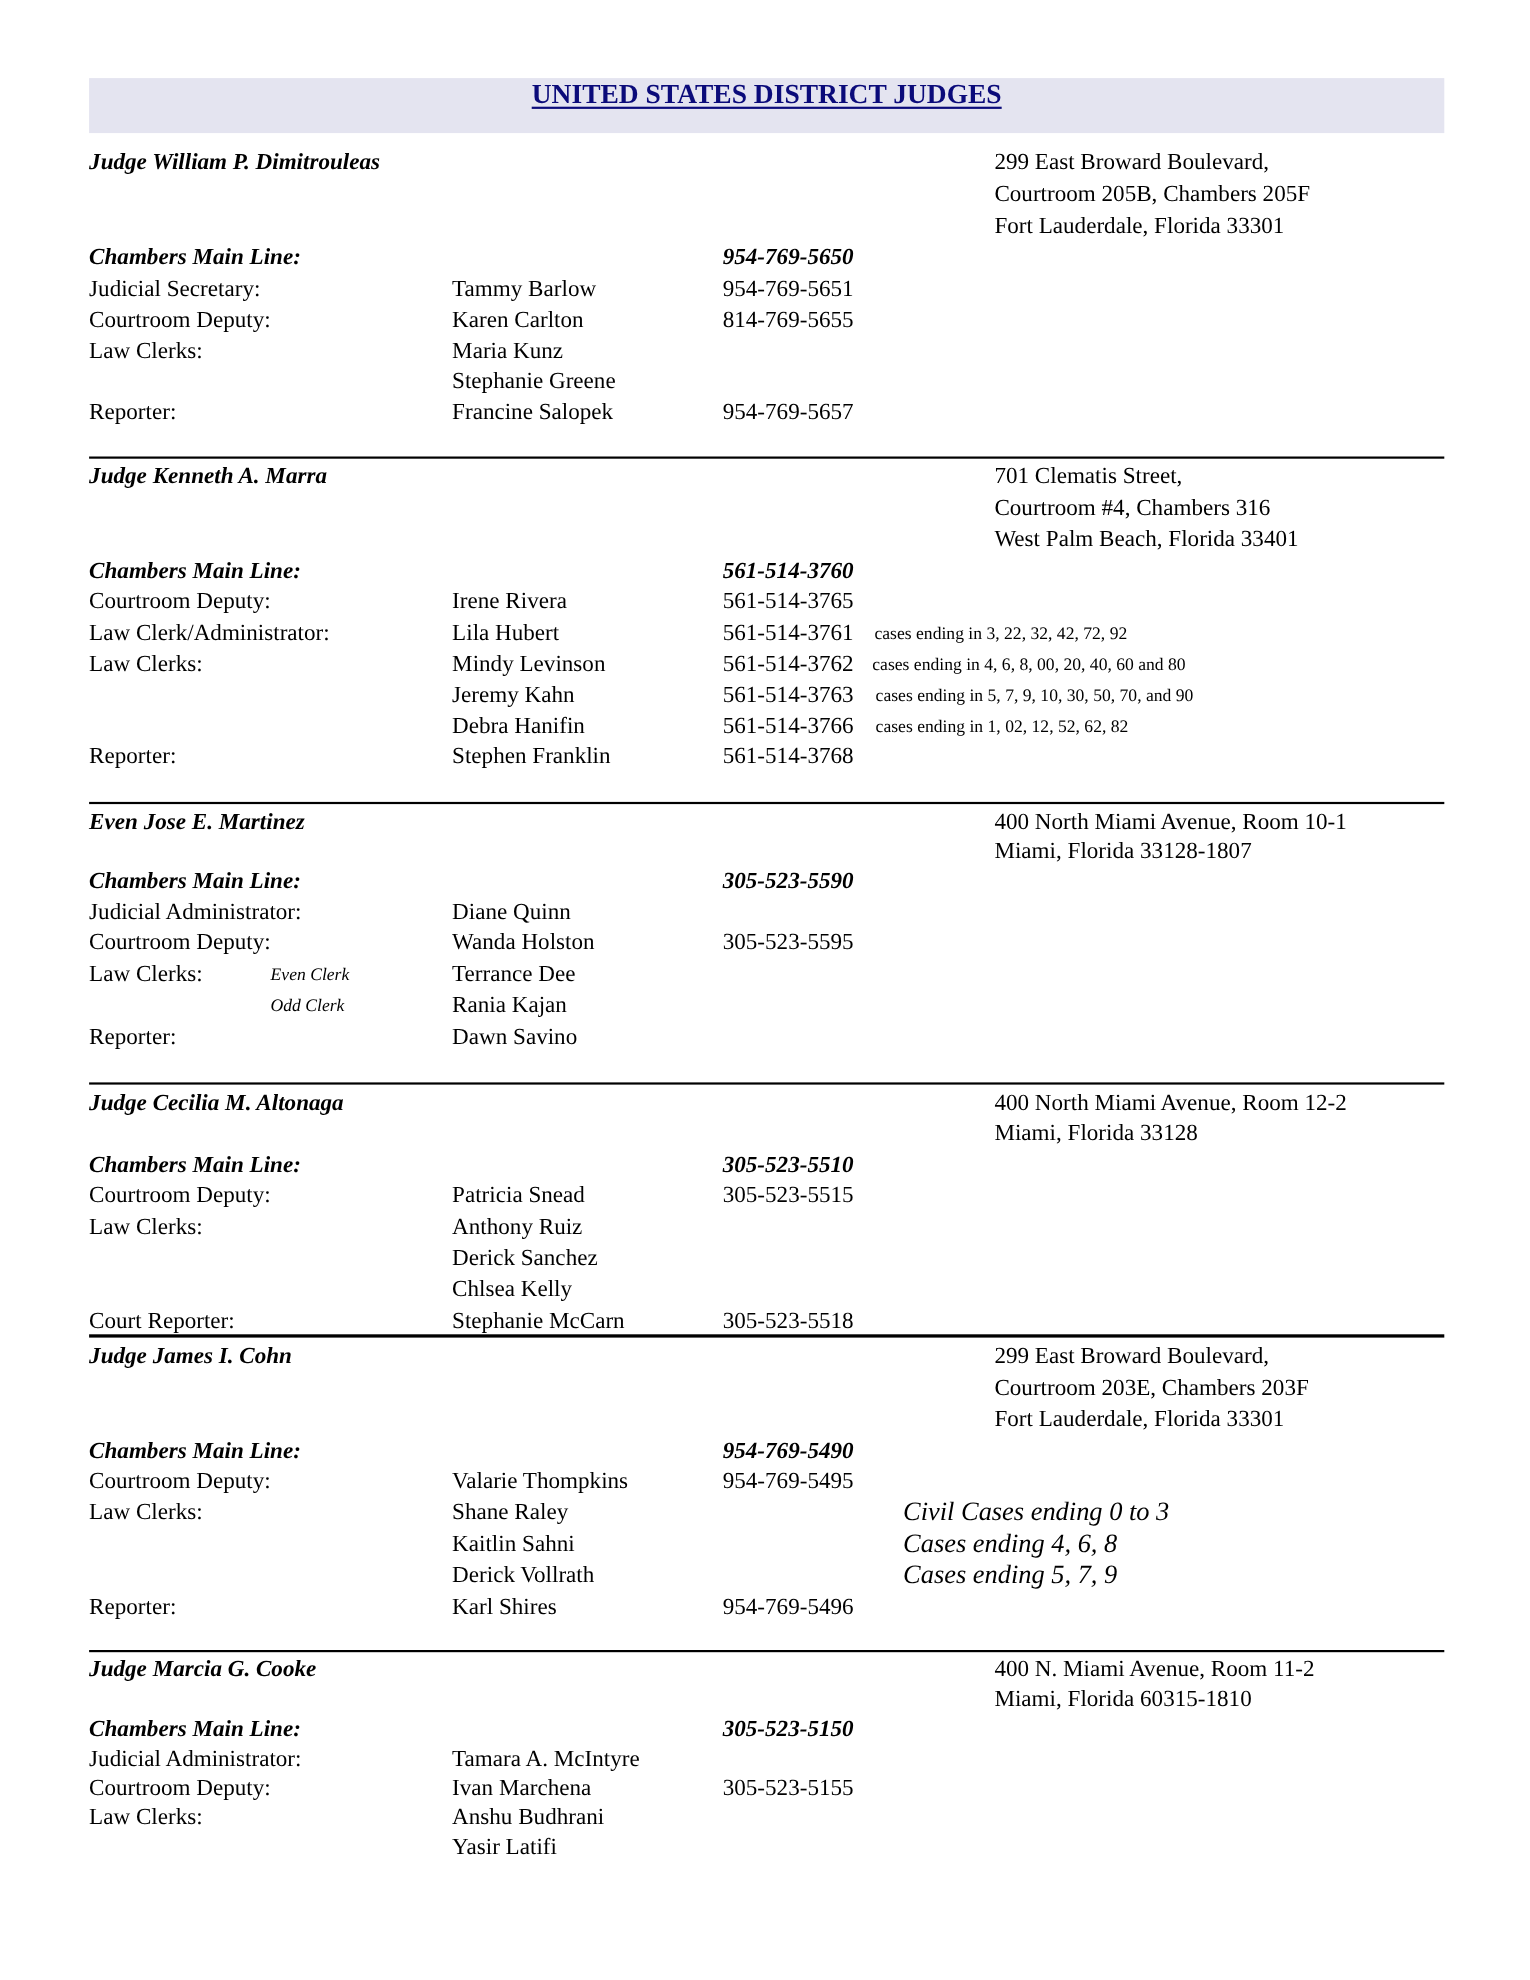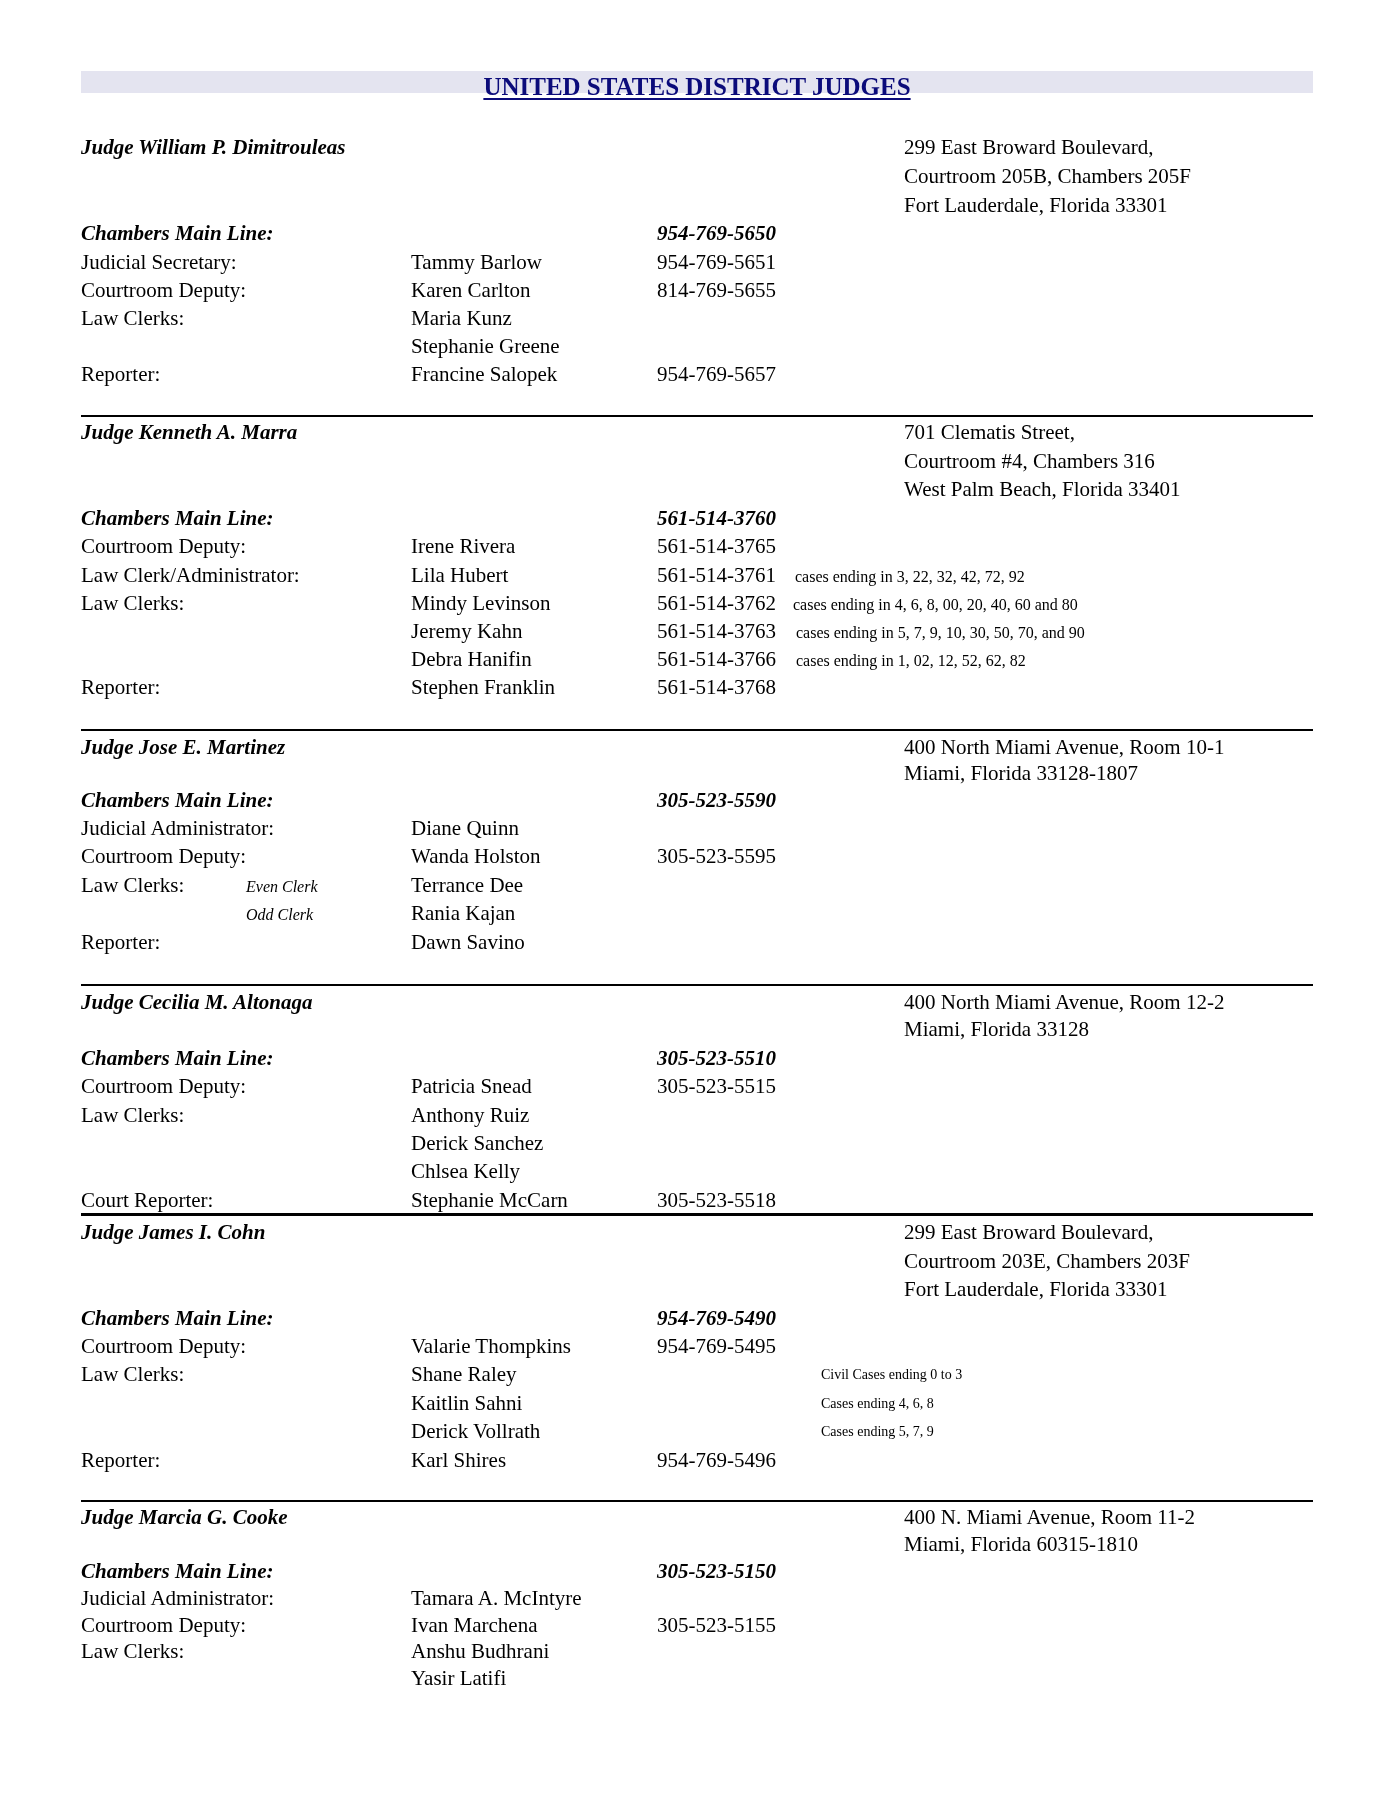--- a/index.html
+++ b/index.html
@@ -2,33 +2,33 @@
 <html><head>
 <meta charset="utf-8">
 <style>
   html, body { margin: 0; padding: 0; background: #ffffff; }
   body {
     width: 1391px; height: 1800px; position: relative; overflow: hidden;
     font-family: "Liberation Serif", "DejaVu Serif", serif;
     color: #000;
   }
   .banner {
-    position: absolute; left: 81px; top: 71px; width: 1232px; height: 22px;
+    position: absolute; left: 81px; top: 71px; width: 1232px; height: 50px;
     background: #e4e4f0; text-align: center;
   }
   .banner-title {
     display: inline-block; margin-top: 2px;
     font-size: 25px; font-weight: bold; color: #0b0b7a;
     text-decoration: underline; text-decoration-thickness: 2px; text-underline-offset: 3px;
   }
   .line { position: absolute; font-size: 21px; line-height: 28px; white-space: nowrap; }
   .bold { font-weight: bold; font-style: italic; }
   .ital { font-style: italic; }
   .small { font-size: 16px; }
-  .note-ital { font-size: 14px; }
+  .note-ital { font-style: italic; font-size: 24px; }
   .rule { position: absolute; left: 81px; width: 1232px; height: 2px; background: #000; }
   .rule.thick { height: 3px; }
 </style>
 </head>
 <body>
 
 <div class="banner">
   <span class="banner-title">UNITED STATES DISTRICT JUDGES</span>
 </div>
 
@@ -91,21 +91,21 @@
   <div class="line small" style="left:796px;top:647px">cases ending in 1, 02, 12, 52, 62, 82</div>
 
   <div class="line" style="left:81px;top:673px">Reporter:</div>
   <div class="line" style="left:411px;top:673px">Stephen Franklin</div>
   <div class="line" style="left:657px;top:673px">561-514-3768</div>
 </div>
 
 <div class="rule" style="top:729px"></div>
 
 <div>
-  <div class="line bold" style="left:81px;top:733px">Judge Jose E. Martinez</div>
+  <div class="line bold" style="left:81px;top:733px">Even Jose E. Martinez</div>
   <div class="line" style="left:904px;top:733px">400 North Miami Avenue, Room 10-1</div>
   <div class="line" style="left:904px;top:759px">Miami, Florida 33128-1807</div>
   <div class="line bold" style="left:81px;top:786px">Chambers Main Line:</div>
   <div class="line bold" style="left:657px;top:786px">305-523-5590</div>
 
   <div class="line" style="left:81px;top:814px">Judicial Administrator:</div>
   <div class="line" style="left:411px;top:814px">Diane Quinn</div>
 
   <div class="line" style="left:81px;top:842px">Courtroom Deputy:</div>
   <div class="line" style="left:411px;top:842px">Wanda Holston</div>

